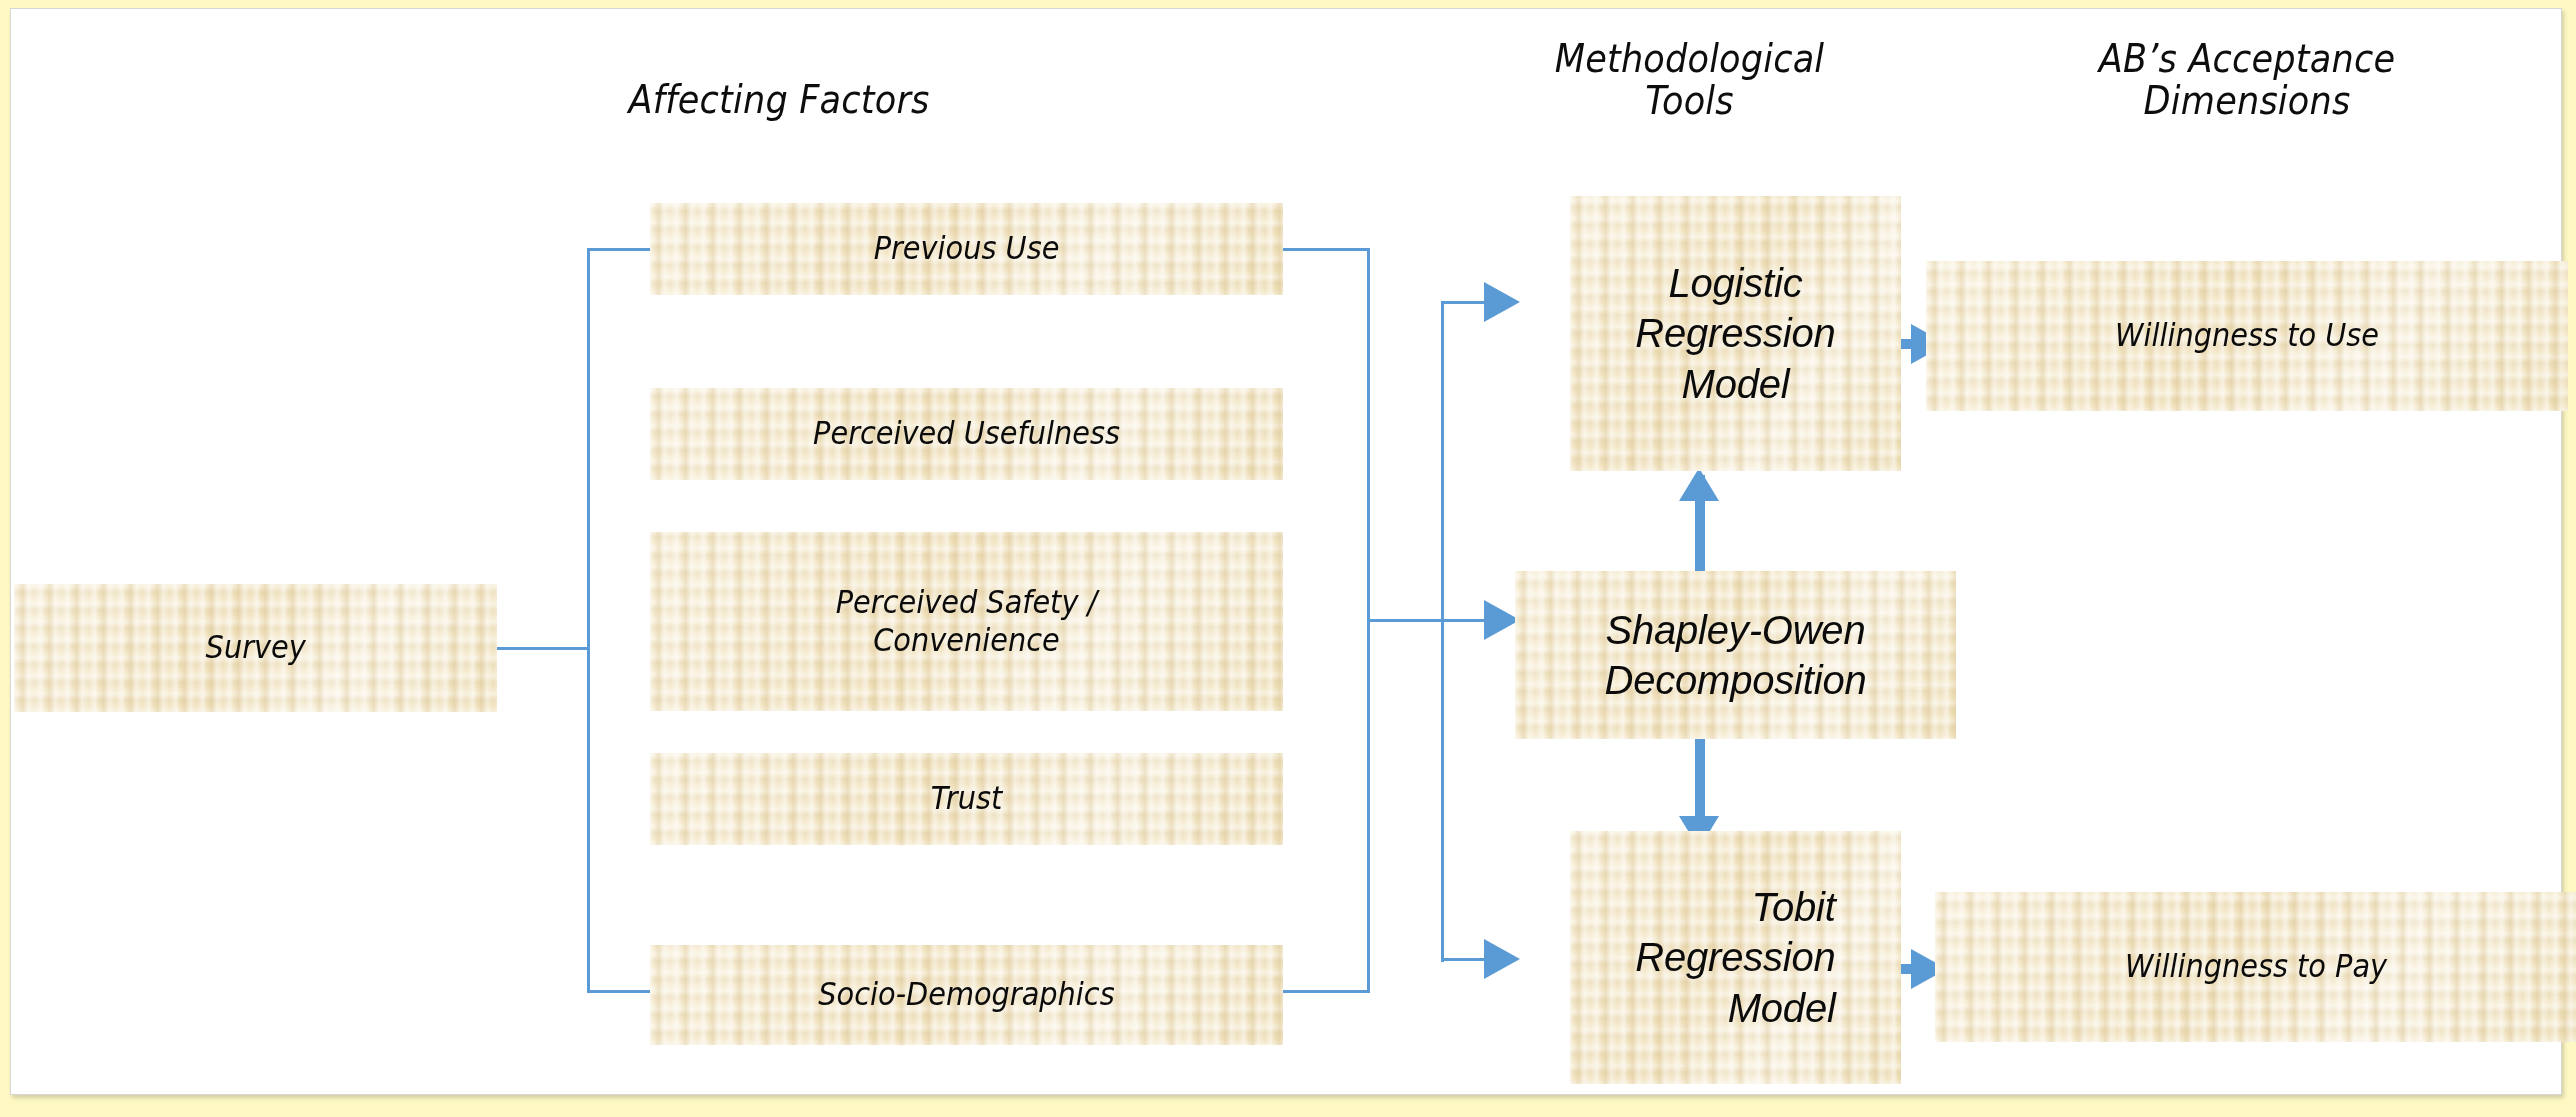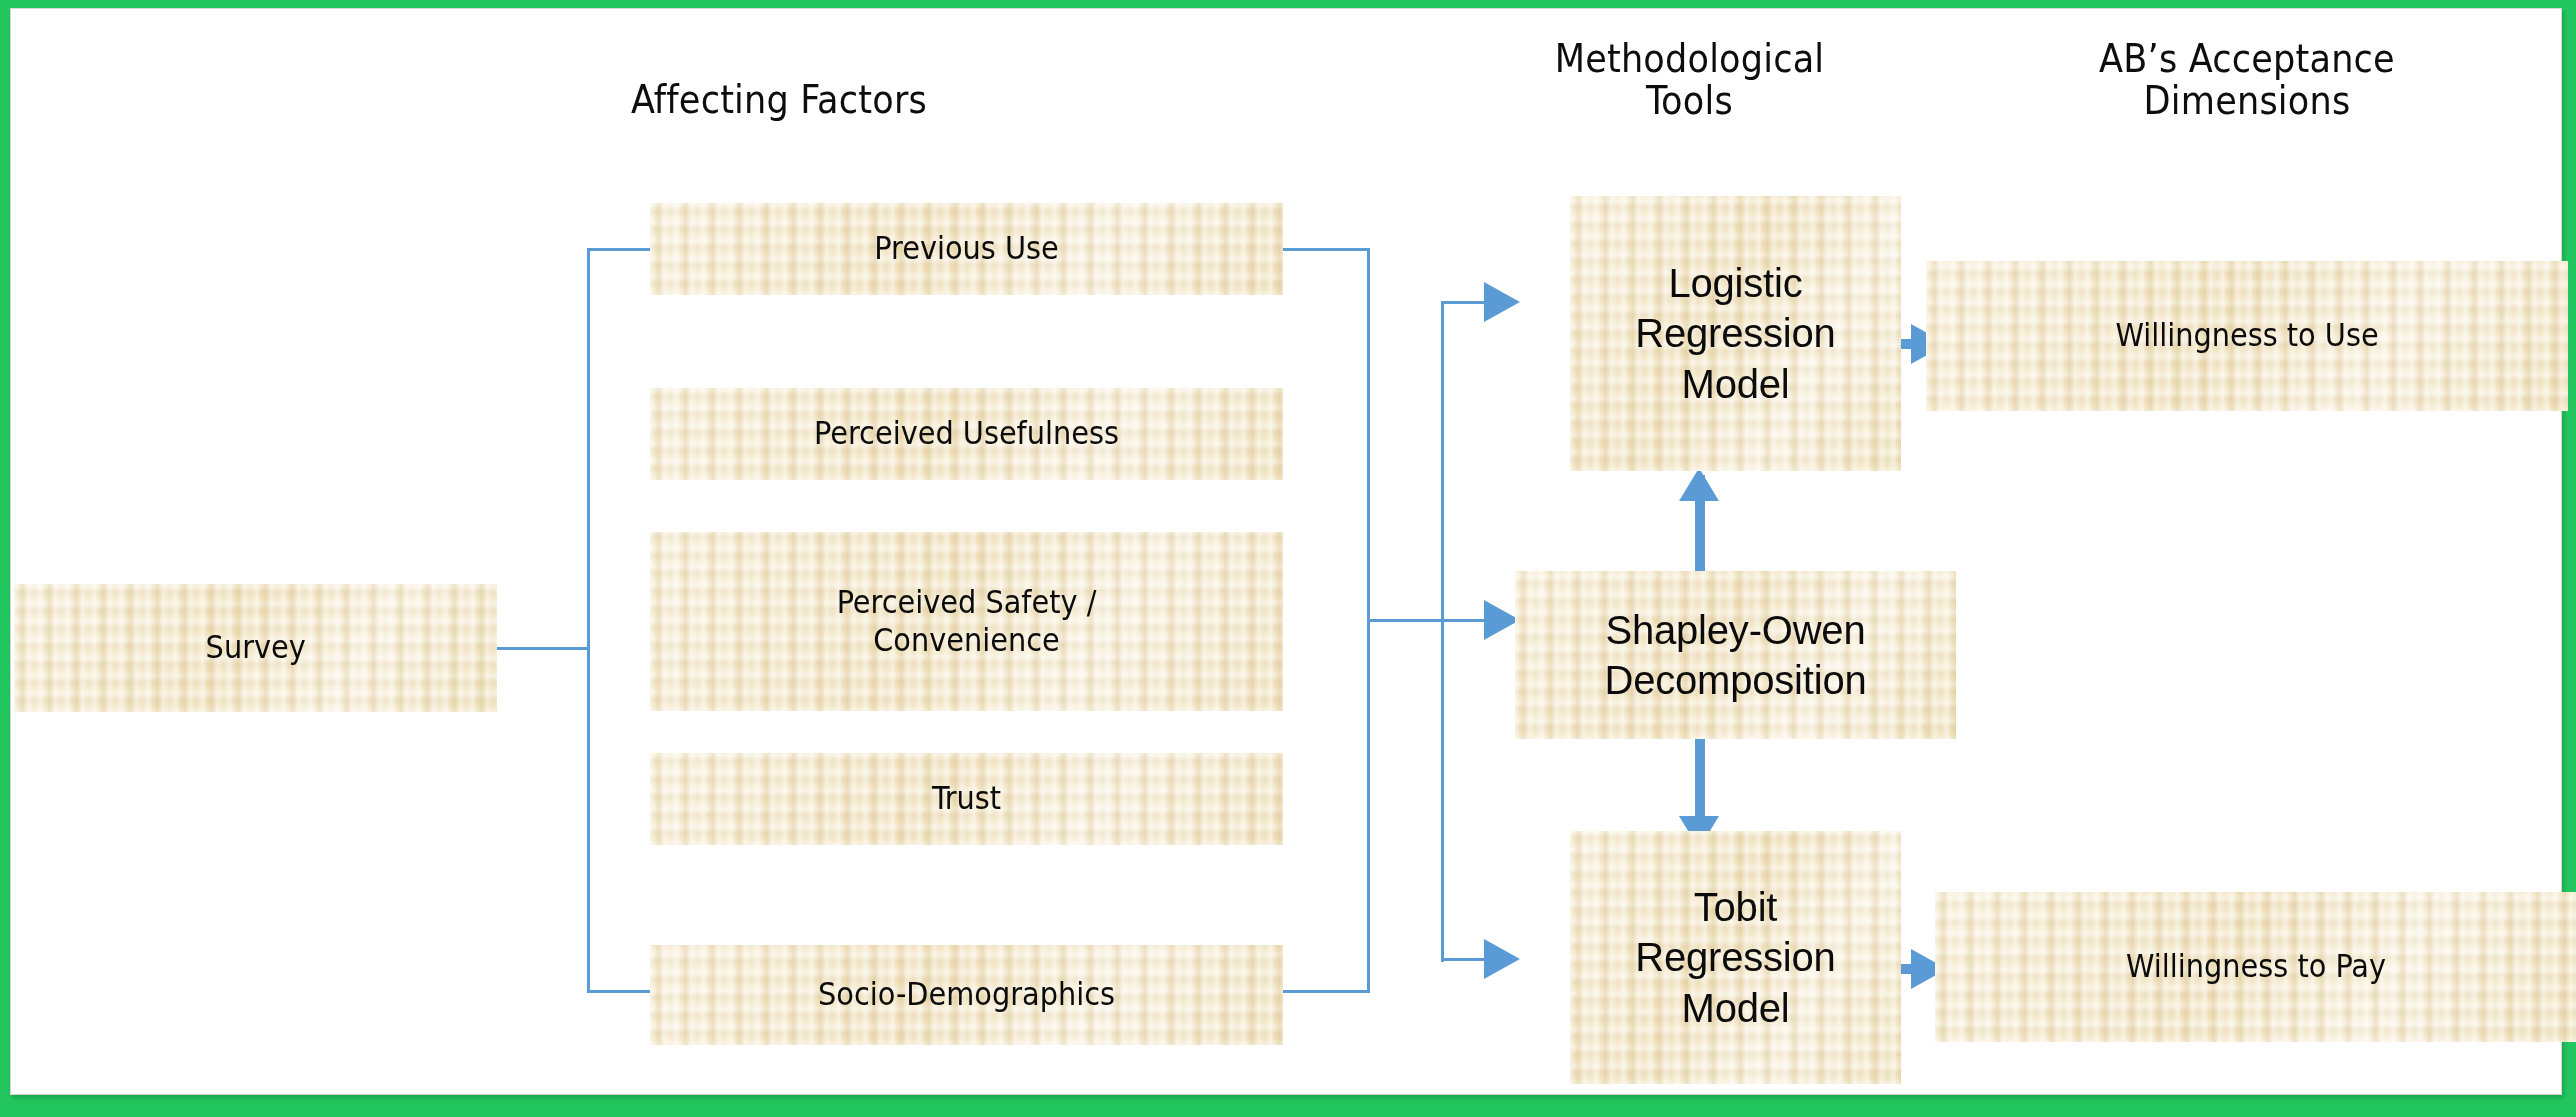--- a/index.html
+++ b/index.html
@@ -10,22 +10,23 @@
   }
   body {
     font-family: "Liberation Sans", sans-serif;
   }
 
   
   #canvas {
     position: relative;
     width: 2576px;
     height: 1117px;
-    background: #22c55e;
+    background: #fef9c3;
     overflow: hidden;
+    font-style: italic;
   }
 
   
   #frame {
     position: absolute;
     left: 9.5px;
     top: 8px;
     width: 2552px;
     height: 1087px;
     border: 1.6px solid #d6d6d6;
@@ -186,21 +187,21 @@
 
   <div class="node narrow" style="left:650px; top:945px; width:633px; height:100px;">Socio-Demographics</div>
 
   <div class="node regular" style="left:1538px; top:196px; width:331px; height:275px;">Logistic
 Regression
 Model</div>
 
   <div class="node regular" style="left:1483px; top:571px; width:441px; height:168px;">Shapley-Owen
 Decomposition</div>
 
-  <div class="node regular" style="left:1538px; top:831px; width:331px; height:253px;">Tobit
+  <div class="node regular" style="left:1538px; top:831px; width:331px; height:253px;text-align:right;">Tobit
 Regression
 Model</div>
 
   <div class="node narrow" style="left:1926px; top:261px; width:642px; height:150px;">Willingness to Use</div>
 
   <div class="node narrow" style="left:1926px; top:892px; width:642px; height:150px;margin-left:9px;">Willingness to Pay</div>
 </div>
 
 
 </body></html>

